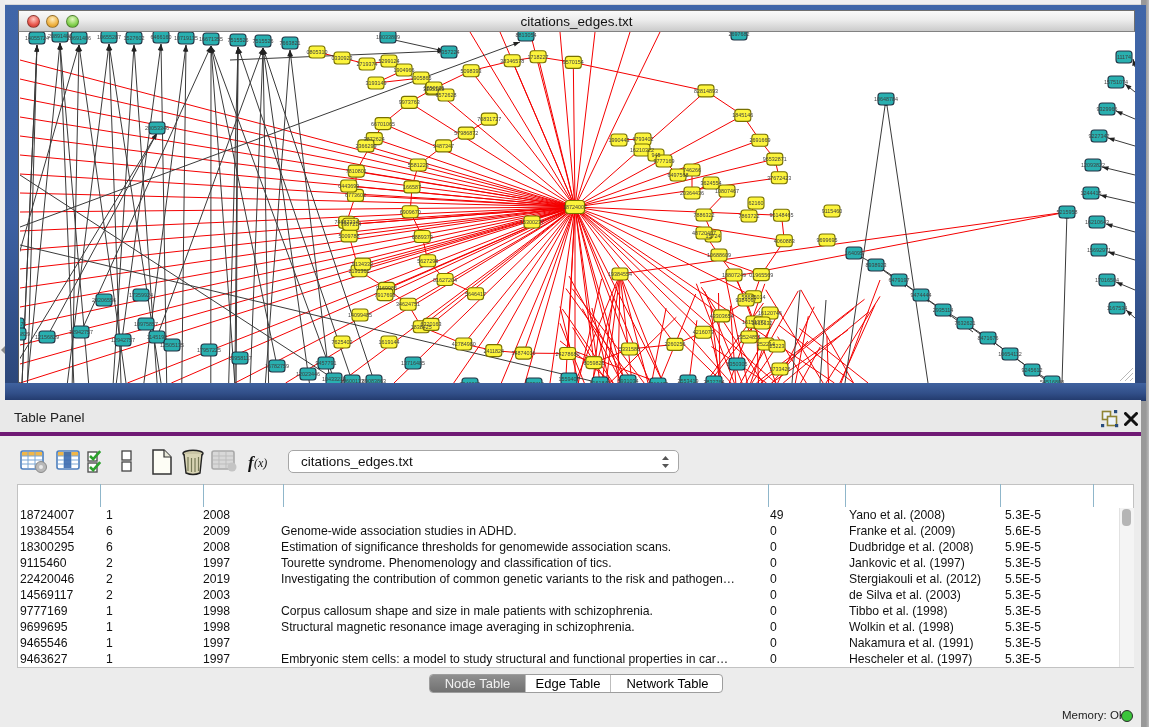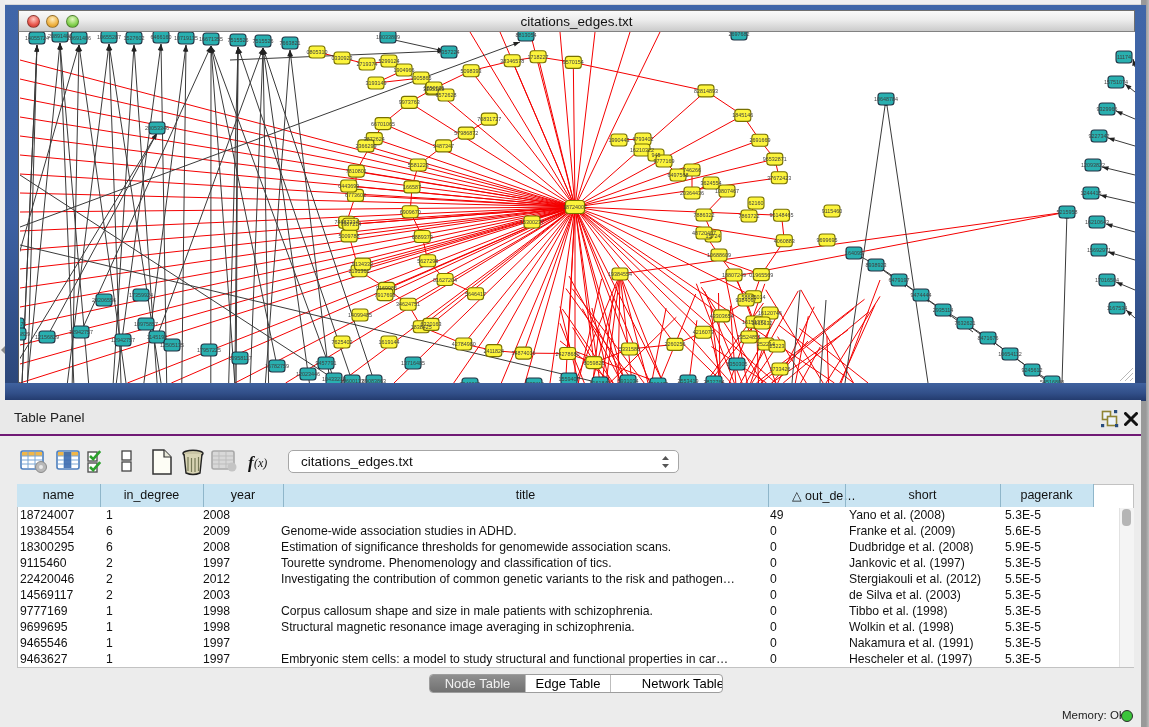--- a/index.html
+++ b/index.html
@@ -7,21 +7,21 @@
 
 #desktop {left:5px;top:5px;width:1141px;height:395px;background:linear-gradient(#4066a8 0%,#3c60a2 55%,#2a4476 100%);}
 #leftstrip {left:0;top:0;width:5px;height:400px;background:#ededed;}
 #topstrip {left:0;top:0;width:1149px;height:5px;background:#f0f0f0;border-bottom:1px solid #d8d8d8;}
 #rightscroll {left:1141px;top:0;width:8px;height:727px;background:linear-gradient(90deg,#999 0,#999 60%,#bcbcbc 100%);}
 
 #frame {left:18px;top:10px;width:1117px;height:373px;border:1px solid #5a5a5a;background:#fff;}
 #titlebar {left:18px;top:10px;width:1117px;height:22px;background:linear-gradient(#fafafa,#ececec 45%,#cbcbcb);border:1px solid #6f6f6f;border-bottom:1px solid #828282;}
 #titlebar .title {position:absolute;left:0;right:0;top:3px;text-align:center;font-size:13.5px;color:#111;}
 
-#panelhead {left:0;top:400px;width:1141px;height:36px;background:#e9e9e9;border-bottom:2px solid #701a75;}
+#panelhead {left:0;top:400px;width:1141px;height:36px;background:#e9e9e9;border-bottom:4px solid #701a75;}
 #panelhead .t {position:absolute;left:14px;top:10px;font-size:13.5px;color:#222;}
 #panelbody {left:0;top:437px;width:1141px;height:290px;background:#ececec;}
 #ddown {left:288px;top:450px;width:391px;height:23px;background:#fff;border:1px solid #a6a6a6;border-radius:5px;font-size:13.5px;color:#111;line-height:21px;padding-left:12px;}
 #thead {left:17px;top:484px;width:1076px;height:23px;background:#c9e4f2;}
 #thead span {position:absolute;top:4px;font-size:12.5px;color:#111;white-space:nowrap;overflow:hidden;}
 #tbl {left:17px;top:484px;width:1117px;height:184px;border:1px solid #c2c2c2;background:#fff;}
 .row {position:absolute;left:0;width:1100px;height:16px;font-size:12.2px;color:#111;}
 .row span {position:absolute;top:1px;white-space:nowrap;}
 .hsep {position:absolute;top:484px;width:1px;height:23px;background:#8fb6ca;}
 #vscroll {left:1119px;top:508px;width:15px;height:159px;background:#f4f4f4;border-left:1px solid #e2e2e2;}
@@ -896,29 +896,20 @@
  <text x="254" y="21" font-family="Liberation Serif, serif" font-style="italic" font-size="12" fill="#111">(x)</text>
 </g>
 </svg>
 <div class="abs" id="ddown">citations_edges.txt
 <svg class="abs" style="right:8px;top:4px" width="9" height="14" viewBox="0 0 9 14">
 <path d="M4.5 1 L8 5 H1 Z" fill="#555"></path>
         <path d="M4.5 13 L1 9 H8 Z" fill="#555"></path>
       </svg>
 </div>
 <div class="abs" id="tbl"></div>
-<div class="abs" id="thead">
- <span style="left:0px;width:83px;text-align:center">name</span>
-      <span style="left:83px;width:103px;text-align:center">in_degree</span>
- <span style="left:186px;width:80px;text-align:center">year</span>
-      <span style="left:266px;width:485px;text-align:center">title</span>
- <span style="left:768px;text-align:left;padding-left:7px;width:70px">△ out_de…</span>
-      <span style="left:828px;width:155px;text-align:center">short</span>
- <span style="left:983px;width:93px;text-align:center">pagerank</span>
-</div>
 <div class="hsep" style="left:100px"></div>
     <div class="hsep" style="left:203px"></div>
 <div class="hsep" style="left:283px"></div>
     <div class="hsep" style="left:768px"></div>
 <div class="hsep" style="left:845px"></div>
     <div class="hsep" style="left:1000px"></div>
 <div class="hsep" style="left:1093px"></div>
 <div class="row" style="top:507px">
 <span style="left:20px">18724007</span>
       <span style="left:106px">1</span>
@@ -950,21 +941,21 @@
       <span style="left:106px">2</span>
 <span style="left:203px">1997</span>
       <span style="left:281px">Tourette syndrome. Phenomenology and classification of tics.</span>
 <span style="left:770px">0</span>
       <span style="left:849px">Jankovic et al. (1997)</span>
 <span style="left:1005px">5.3E-5</span>
     </div>
 <div class="row" style="top:571px">
 <span style="left:20px">22420046</span>
       <span style="left:106px">2</span>
-<span style="left:203px">2012</span>
+<span style="left:203px">2019</span>
       <span style="left:281px">Investigating the contribution of common genetic variants to the risk and pathogen…</span>
 <span style="left:770px">0</span>
       <span style="left:849px">Stergiakouli et al. (2012)</span>
 <span style="left:1005px">5.5E-5</span>
     </div>
 <div class="row" style="top:587px">
 <span style="left:20px">14569117</span>
       <span style="left:106px">2</span>
 <span style="left:203px">2003</span>
 <span style="left:770px">0</span>
@@ -1004,19 +995,19 @@
       <span style="left:281px">Embryonic stem cells: a model to study structural and functional properties in car…</span>
 <span style="left:770px">0</span>
       <span style="left:849px">Hescheler et al. (1997)</span>
 <span style="left:1005px">5.3E-5</span>
     </div>
 <div class="abs" id="vscroll"></div>
     <div class="abs" id="vthumb"></div>
 <div class="abs" id="tabs">
  <div style="left:0;width:95px;background:linear-gradient(#8f8f8f,#6e6e6e);color:#f2f2f2;">Node Table</div>
  <div style="left:95px;width:85px;border-left:1px solid #bdbdbd;">Edge Table</div>
- <div style="left:180px;width:114px;border-left:1px solid #bdbdbd;text-align:right;">Network Table</div>
+ <div style="left:180px;width:114px;border-left:1px solid #bdbdbd;">Network Table</div>
 </div>
 <div class="abs" id="memtxt">Memory: OK</div>
 <div class="abs" id="memdot"></div>
 <svg class="abs" style="left:0px;top:345px" width="6" height="10" viewBox="0 0 6 10">
       <path d="M5 1 L1 5 L5 9 Z" fill="#8a8a8a"></path>
     </svg>
 </div>
 </body></html>

